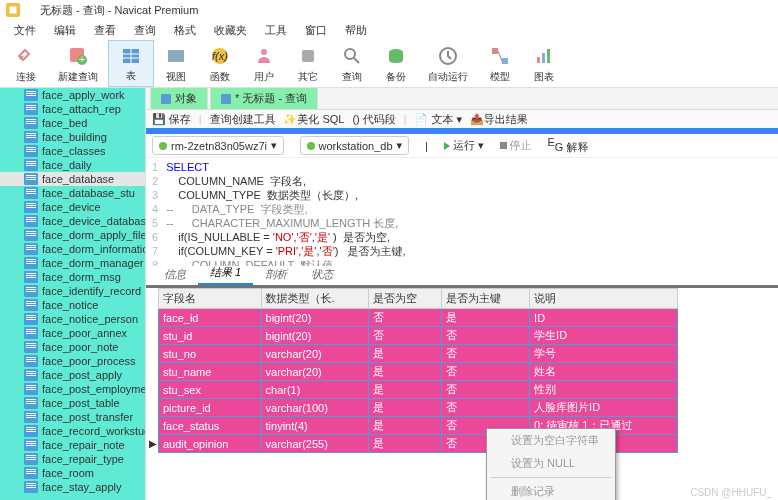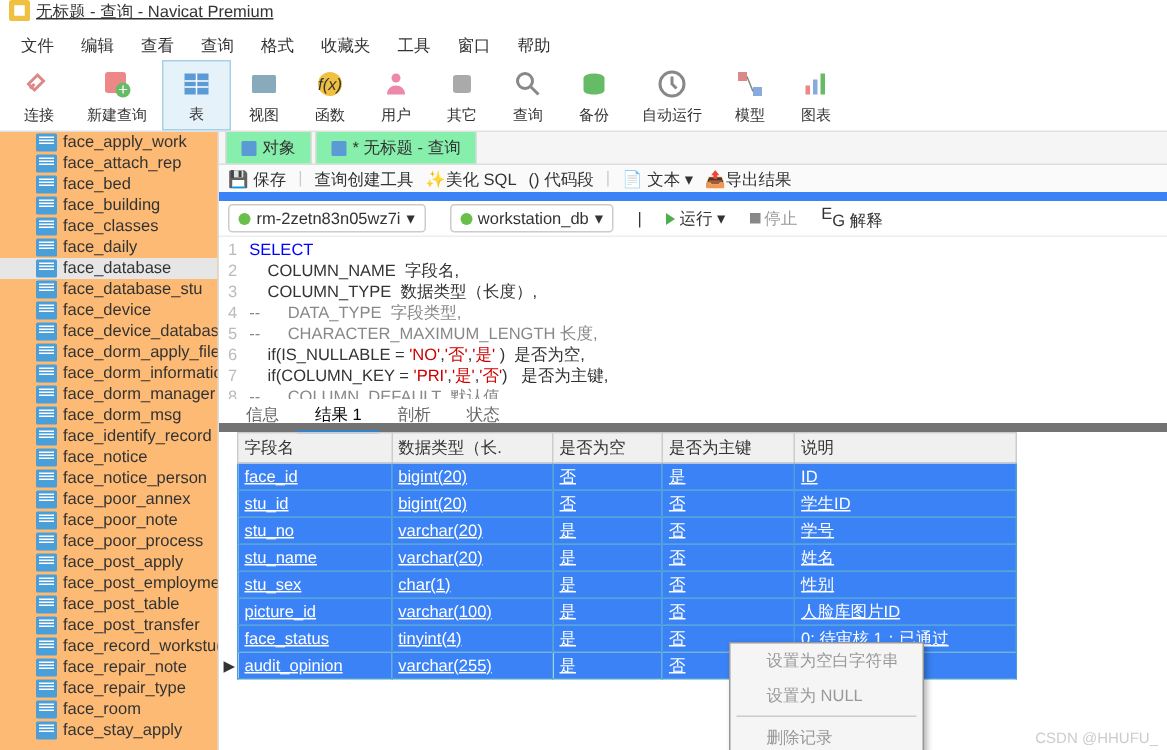--- a/index.html
+++ b/index.html
@@ -1,28 +1,28 @@
 <!DOCTYPE html>
 <html><head>
 <meta charset="utf-8">
 <style>
 * { margin:0; padding:0; box-sizing:border-box; font-family:"Microsoft YaHei","Segoe UI",Tahoma,sans-serif; font-size:11px; }
 body { background:#fff; width:778px; height:500px; overflow:hidden; color:#333; }
-.titlebar { height:20px; background:#fff; display:flex; align-items:flex-start; padding:0 6px; gap:4px;text-decoration:underline; }
+.titlebar { height:20px; background:#fff; display:flex; align-items:center; padding:0 6px; gap:20px; }
 .titlebar svg { width:14px; height:14px; }
 .titletxt { font-size:11px; color:#333; }
 .menubar { height:20px; display:flex; align-items:center; padding:0 6px; gap:2px; color:#333; }
 .menubar span { padding:2px 8px; cursor:default; }
 .toolbar { height:48px; display:flex; align-items:center; padding:0 4px; gap:0; border-bottom:1px solid #e0e0e0; }
 .toolbtn { display:flex; flex-direction:column; align-items:center; justify-content:center; padding:3px 10px; gap:2px; cursor:default; height:100%; }
 .toolbtn.active { background:#e6f2fa; border:1px solid #a8d0e8; }
 .toolbtn .ic { width:24px; height:24px; display:flex; align-items:center; justify-content:center; }
 .toolbtn .lb { font-size:10px; color:#333; }
 .main { display:flex; height:412px; }
-.sidebar { width:146px; border-right:1px solid #ddd; overflow:hidden; background:#fdba74; }
+.sidebar { width:146px; border-right:1px solid #ddd; overflow:hidden; background:#5eead4; }
 .tree-item { display:flex; align-items:center; gap:4px; padding:1px 2px 1px 24px; cursor:default; white-space:nowrap; }
 .tree-item.sel { background:#e6e6e6; }
 .tree-item .tic { width:14px; height:12px; background:#4a9fd8; border-radius:1px; flex-shrink:0; position:relative; }
 .tree-item .tic::before { content:""; position:absolute; top:2px; left:2px; right:2px; height:1px; background:#fff; box-shadow:0 2px 0 #fff,0 4px 0 #fff; }
 .content { flex:1; display:flex; flex-direction:column; overflow:hidden; }
 .tabstrip { height:22px; display:flex; align-items:flex-end; padding:0 4px; gap:2px; border-bottom:1px solid #ddd; background:#f5f5f5; }
 .tab { padding:3px 10px; background:#86efac; border:1px solid #ddd; border-bottom:none; font-size:11px; cursor:default; display:flex; align-items:center; gap:4px; }
 .tab::before { content:""; width:10px; height:10px; background:#5b9bd5; border-radius:1px; }
 .subbar { height:24px; display:flex; align-items:center; padding:0 6px; gap:8px; border-bottom:6px solid #3b82f6; background:#fafafa; font-size:11px; }
 .subbar .sep { color:#ccc; }
@@ -31,27 +31,27 @@
 .connbtn .dot { width:8px; height:8px; background:#6abf4b; border-radius:50%; }
 .actionbtn { display:flex; align-items:center; gap:3px; font-size:11px; color:#333; }
 .actionbtn.run::before { content:""; border-left:6px solid #4caf50; border-top:4px solid transparent; border-bottom:4px solid transparent; }
 .actionbtn.stop::before { content:""; width:7px; height:7px; background:#888; }
 .editor { height:108px; padding:2px 6px; font-family:Consolas,monospace; font-size:11px; line-height:14px; background:#fff; overflow:hidden; white-space:pre; display:flex; }
 .gutter { color:#bbb; text-align:right; padding-right:8px; user-select:none; }
 .code { flex:1; }
 .k-blue { color:#0000ff; }
 .k-red { color:#c00; }
 .k-gray { color:#888; }
-.rtabs { height:22px; display:flex; align-items:flex-start; padding:0 6px; gap:0; border-bottom:6px solid #737373; }
+.rtabs { height:22px; display:flex; align-items:flex-end; padding:0 6px; gap:0; border-bottom:3px solid #737373;font-style:italic; }
 .rtab { padding:3px 12px; font-size:11px; cursor:default; color:#666; }
 .rtab.act { color:#000; border-bottom:2px solid #1e88e5; font-weight:500; }
 .grid { overflow:visible; position:relative; }
 .grid table { border-collapse:collapse; width:520px; }
 .grid th { background:#f0f0f0; border:1px solid #ccc; padding:2px 4px; font-weight:normal; text-align:left; font-size:11px; color:#333; }
-.grid td { background:#3b82f6; color:#fff; border:1px solid #4a9fd8; padding:1px 4px; font-size:11px;text-decoration:underline; }
+.grid td { background:#ec4899; color:#fff; border:1px solid #4a9fd8; padding:1px 4px; font-size:11px; }
 .grid tr.lastrow td { position:relative; }
 .rowmark { position:absolute; left:-10px; color:#333; font-size:10px; }
 .ctxmenu { position:absolute; background:#f5f5f5; border:1px solid #999; box-shadow:2px 2px 4px rgba(0,0,0,.3); z-index:10; }
 .ctxmenu .mi { padding:4px 22px 4px 24px; font-size:11px; cursor:default; white-space:nowrap; position:relative; color:#333; }
 .ctxmenu .mi.dis { color:#999; }
 .ctxmenu hr { border:none; border-top:1px solid #ccc; margin:2px 4px; }
 </style>
 </head>
 <body>
 

